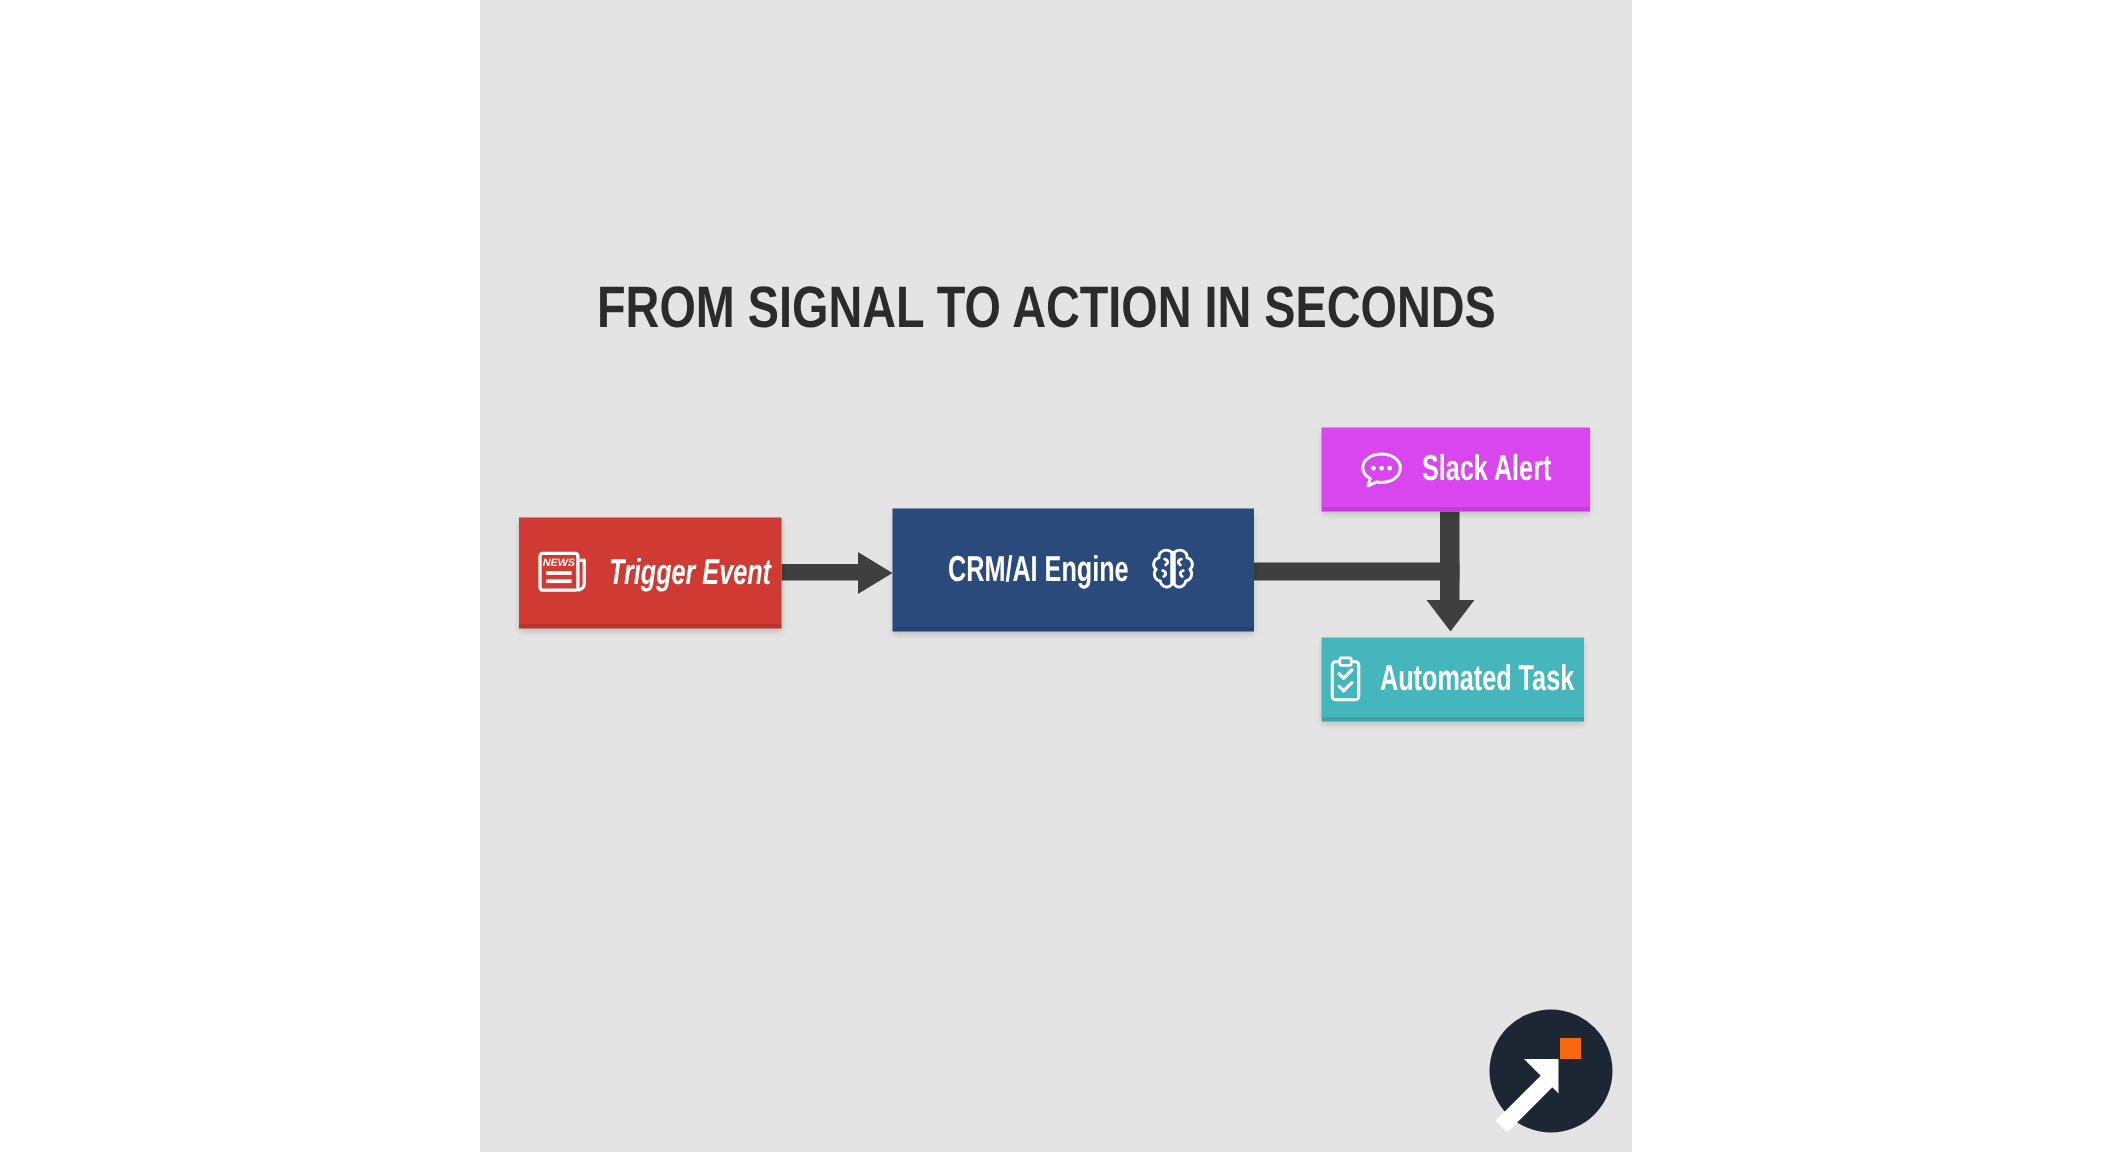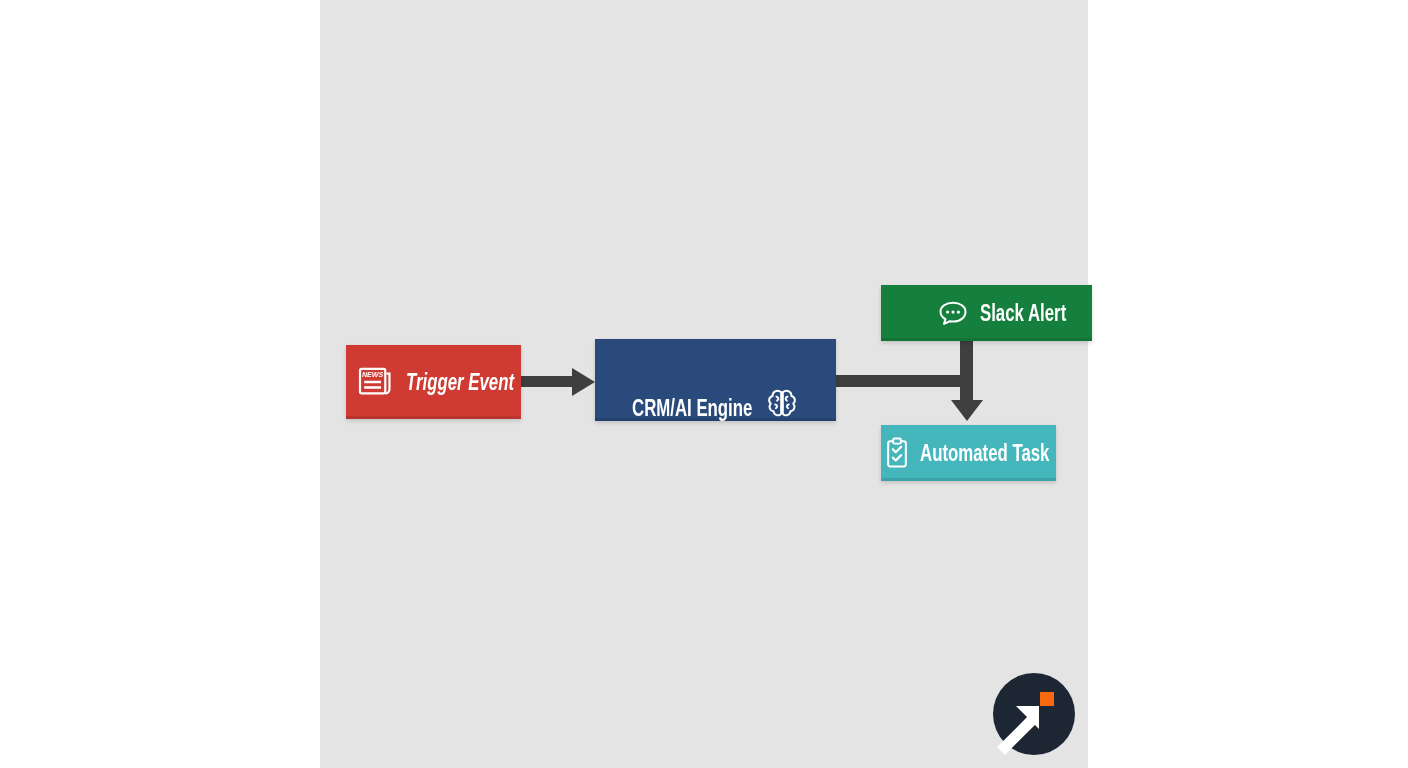--- a/index.html
+++ b/index.html
@@ -18,21 +18,21 @@
   .title-inner{
     display:inline-block;white-space:nowrap;font-size:39px;font-weight:bold;
     line-height:40px;color:#2b2b2b;transform:scaleX(.8);transform-origin:0 50%;
   }
   
   .node{
     position:absolute;display:flex;align-items:center;justify-content:center;
     gap:12px;box-shadow:0 2px 4px rgba(0,0,0,.15), inset 0 -3px 0 rgba(0,0,0,.10);
   }
   .node-trigger{left:26px;top:345px;width:175px;height:74px;}
-  .node-engine{left:275px;top:339px;width:241px;height:82px;align-items:flex-end;}
+  .node-engine{left:275px;top:339px;width:241px;height:82px;}
   .node-slack{left:561px;top:285px;width:179px;height:56px;}
   .node-task{left:561px;top:425px;width:175px;height:56px;}
   .lbl{display:inline-block;height:26px;}
   .cond{
     display:inline-block;white-space:nowrap;font-weight:bold;font-size:24px;
     line-height:26px;color:#ffffff;transform:scaleX(.7);transform-origin:0 50%;
   }
   .icon{display:inline-flex;align-items:center;justify-content:center;flex:0 0 auto;}
   
   .edge{position:absolute;background:#3f3f3f;}
@@ -50,20 +50,23 @@
     border-top:21px solid #3f3f3f;
   }
   
   .logo{position:absolute;left:672px;top:672px;width:84px;height:84px;}
 </style>
 </head>
 <body>
 
 <div class="panel" style="background-color: rgb(228, 228, 229);">
 
+  <div class="title-row">
+    <span class="title-outer"><span class="title-inner" style="color: rgb(43, 43, 43);">FROM SIGNAL TO ACTION IN SECONDS</span></span>
+  </div>
 
   <div class="edge shaft1" style="background-color: rgb(63, 63, 63);"></div>
   <div class="head-right" style="border-left-color: rgb(63, 63, 63);"></div>
 
   <div class="edge hline" style="background-color: rgb(63, 63, 63);"></div>
 
   <div class="edge vline" style="background-color: rgb(63, 63, 63);"></div>
   <div class="head-down" style="border-top-color: rgb(63, 63, 63);"></div>
 
   <div class="node node-trigger" style="background-color: rgb(207, 58, 50); font-style: italic;">
@@ -90,21 +93,21 @@
           <path d="M21 6 C26 2.5 31.5 5.5 31 10.5 C35.5 11.5 36.5 17 33.2 19.5 C36 22.5 34.5 28 30 28.5 C29.5 33 24 35 21 31.5 Z"></path>
           <path d="M13.5 11.5 c2.5 .5 3 3 .8 4.5"></path>
           <path d="M12 20.5 c2.5 .5 3 3 .8 4.5"></path>
           <path d="M26.5 11.5 c-2.5 .5 -3 3 -.8 4.5"></path>
           <path d="M28 20.5 c-2.5 .5 -3 3 -.8 4.5"></path>
         </g>
       </svg>
     </span>
   </div>
 
-  <div class="node node-slack" style="background-color: #15803d; padding-left: 32px;">
+  <div class="node node-slack" style="background-color: #d946ef;">
     <span class="icon">
       <svg viewBox="0 0 36 32" width="30" height="27">
         <path d="M18 3 C9.5 3 3 7.8 3 13.8 C3 17.5 5.3 20.7 9 22.7 L7.2 28.5 L14.2 25.3 C15.4 25.6 16.7 25.7 18 25.7 C26.5 25.7 33 20.9 33 14 C33 7.8 26.5 3 18 3 Z" fill="none" stroke="#fff" stroke-width="2.4" stroke-linejoin="round"></path>
         <circle cx="11.5" cy="14.3" r="1.9" fill="#fff"></circle>
         <circle cx="18" cy="14.3" r="1.9" fill="#fff"></circle>
         <circle cx="24.5" cy="14.3" r="1.9" fill="#fff"></circle>
       </svg>
     </span>
     <span class="lbl" style="width:88px"><span class="cond">Slack Alert</span></span>
   </div>

